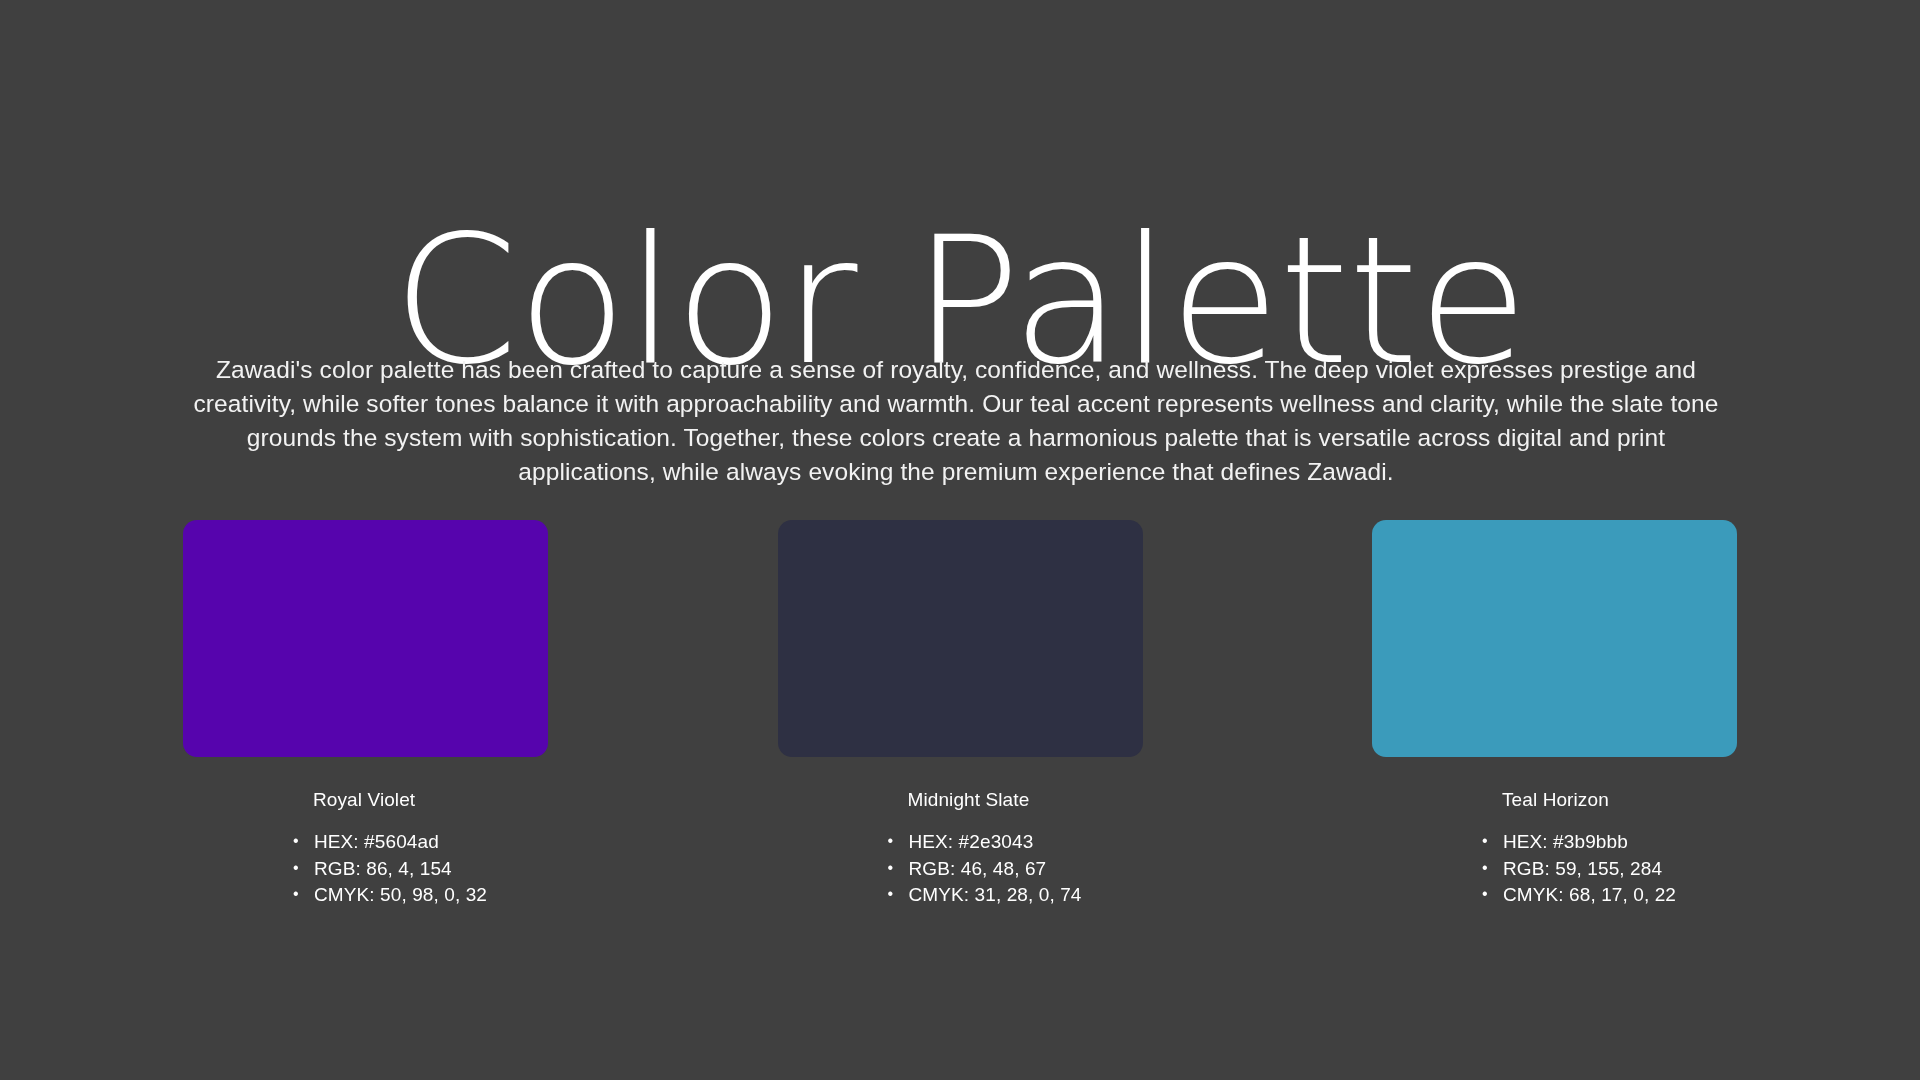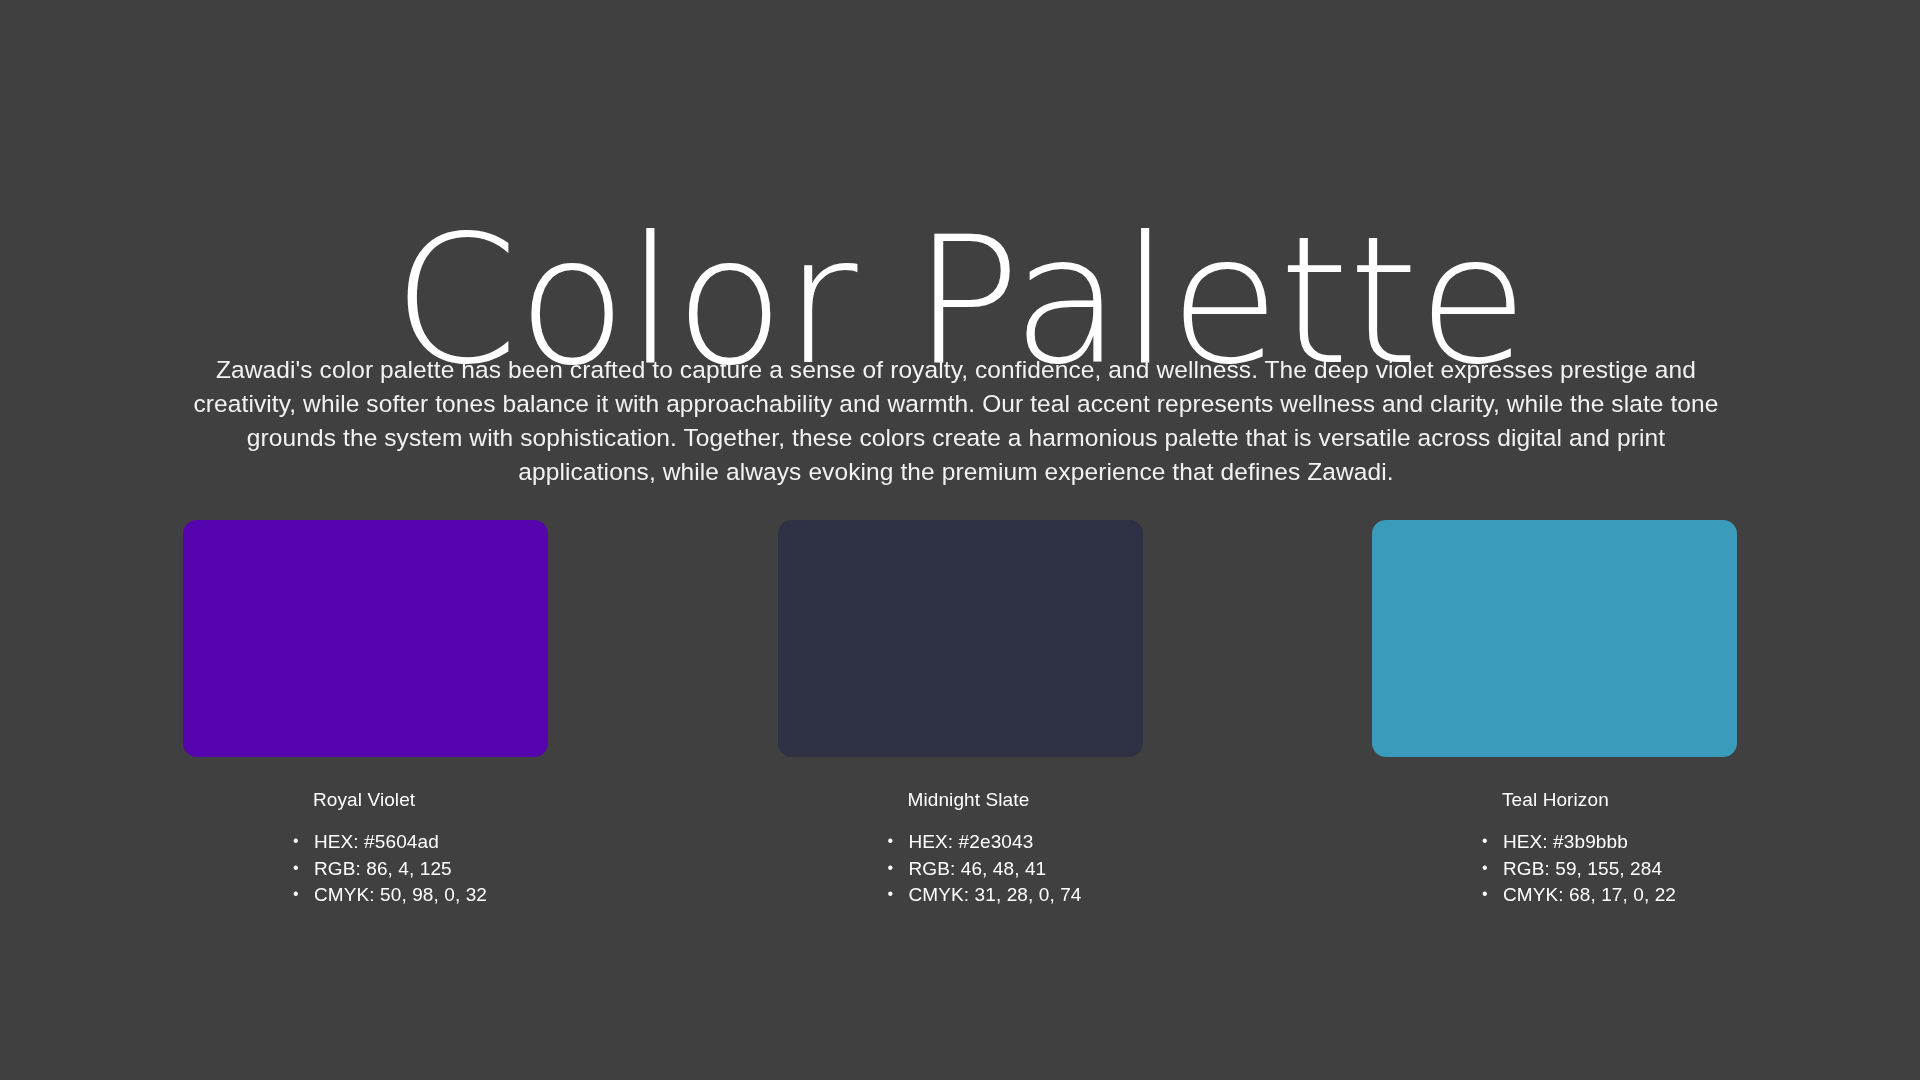--- a/index.html
+++ b/index.html
@@ -132,34 +132,34 @@
   <p class="intro">Zawadi's color palette has been crafted to capture a sense of royalty, confidence, and wellness. The deep violet expresses prestige and creativity, while softer tones balance it with approachability and warmth. Our teal accent represents wellness and clarity, while the slate tone grounds the system with sophistication. Together, these colors create a harmonious palette that is versatile across digital and print applications, while always evoking the premium experience that defines Zawadi.</p>
 
   <div class="swatch-row">
 
     <div class="swatch-card">
       <div class="swatch-chip" style="background-color: rgb(86, 4, 173);"></div>
       <div class="swatch-meta">
         <div class="swatch-name">Royal Violet</div>
         <ul class="swatch-specs">
           <li>HEX: #5604ad</li>
-          <li>RGB: 86, 4, 125</li>
+          <li>RGB: 86, 4, 154</li>
           <li>CMYK: 50, 98, 0, 32</li>
         </ul>
       </div>
     </div>
 
 
     <div class="swatch-card">
       <div class="swatch-chip" style="background-color: rgb(46, 48, 67);"></div>
       <div class="swatch-meta">
         <div class="swatch-name">Midnight Slate</div>
         <ul class="swatch-specs">
           <li>HEX: #2e3043</li>
-          <li>RGB: 46, 48, 41</li>
+          <li>RGB: 46, 48, 67</li>
           <li>CMYK: 31, 28, 0, 74</li>
         </ul>
       </div>
     </div>
 
     <div class="swatch-card">
       <div class="swatch-chip" style="background-color: rgb(59, 155, 187);"></div>
       <div class="swatch-meta">
         <div class="swatch-name">Teal Horizon</div>
         <ul class="swatch-specs">

